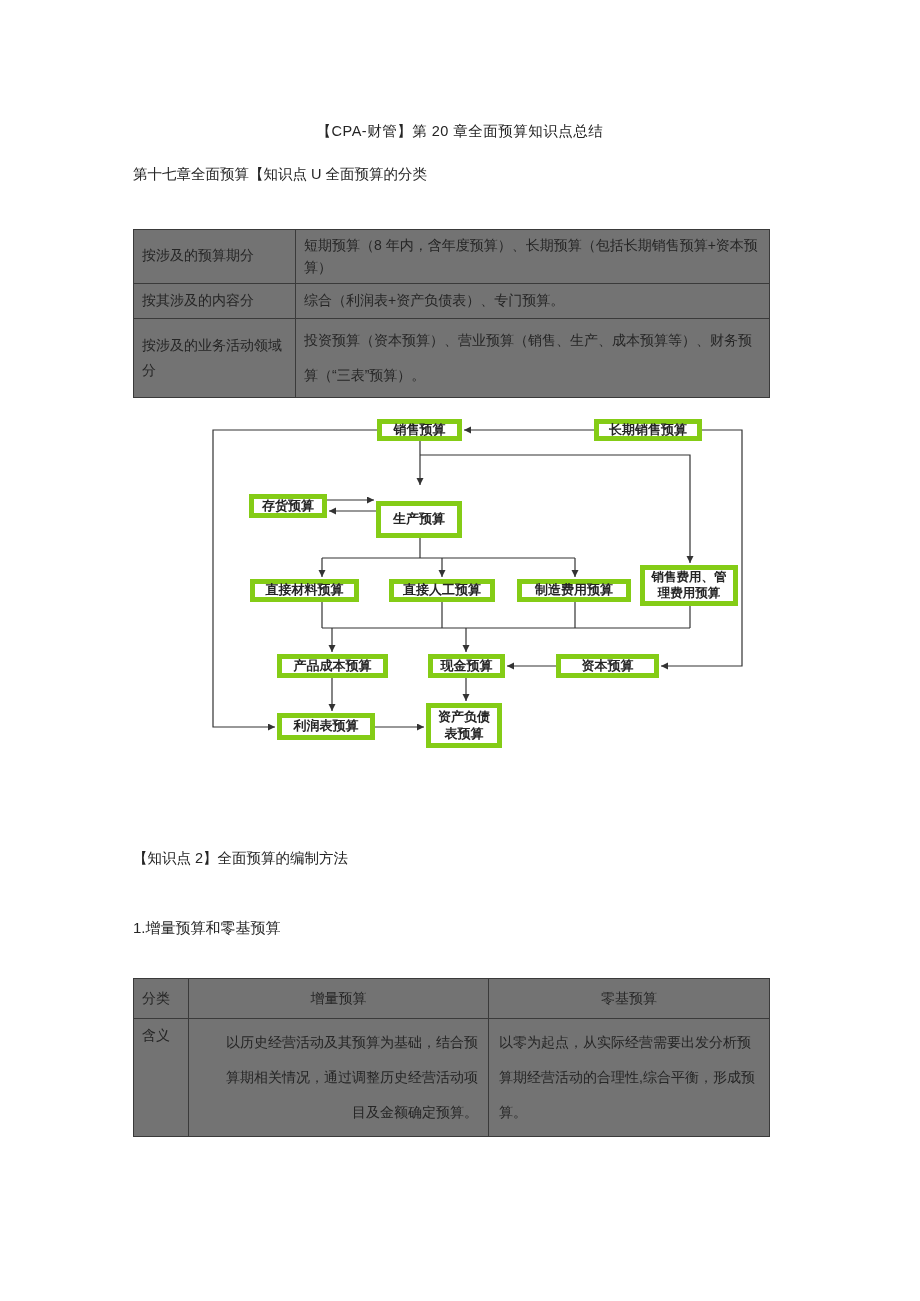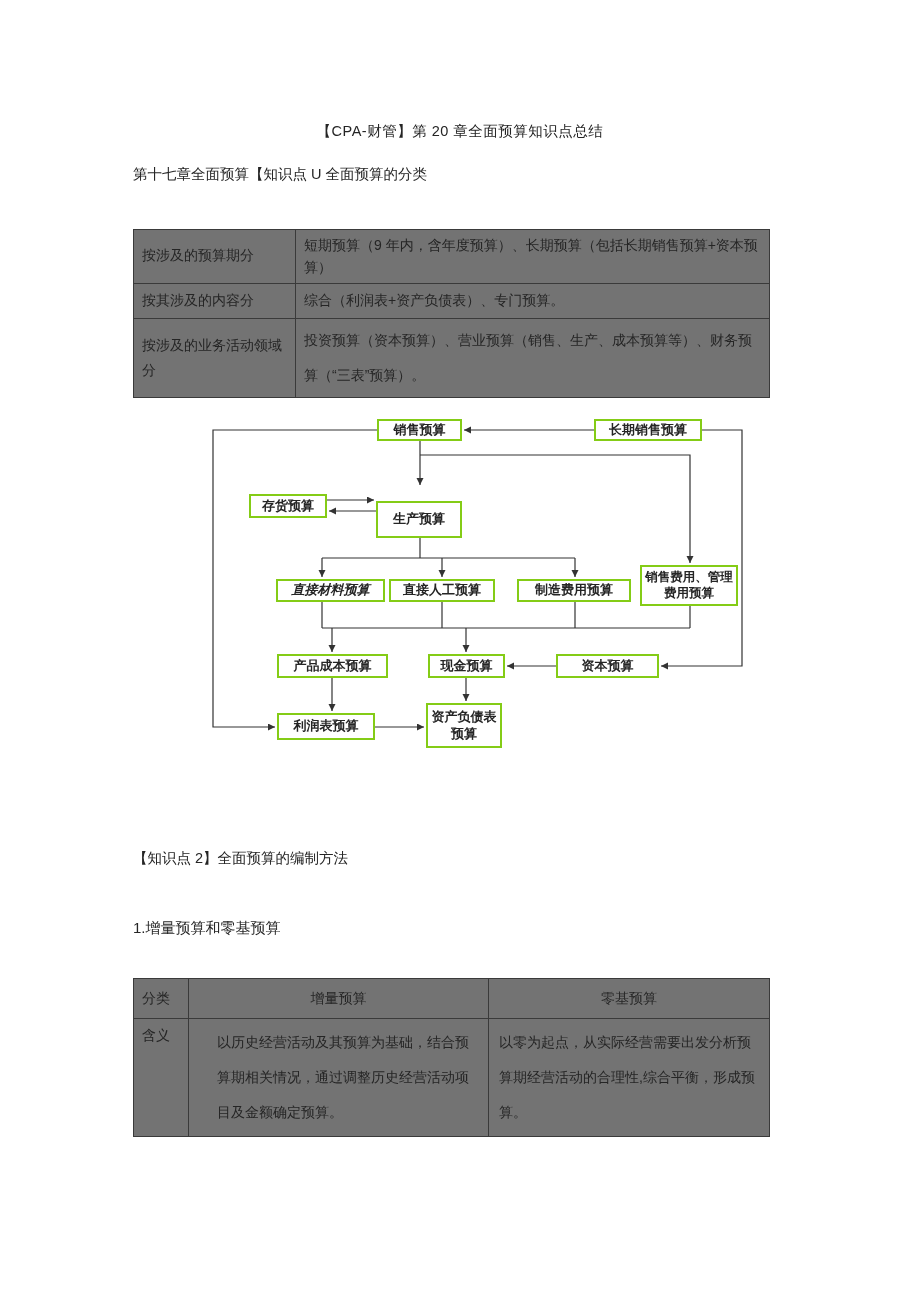--- a/index.html
+++ b/index.html
@@ -19,64 +19,64 @@
   #table1 .c-label { width:162px; }
   #table1 .r1 td { height:47px; }
   #table1 .r2 td { height:35px; }
   #table1 .r3 td { height:77px; }
   #table1 .r1 .content { line-height:1.6; }
   #table1 .r3 .content { line-height:2.5; }
   #table1 .r3 .c-label { line-height:1.8; }
 
   
   .flow-arrows { position:absolute; top:0; left:0; width:920px; height:1301px; pointer-events:none; }
-  .fbox { position:absolute; border:2px solid #84cc16; background:#fff; display:flex; align-items:center; justify-content:center;
+  .fbox { position:absolute; border:5px solid #84cc16; background:#fff; display:flex; align-items:center; justify-content:center;
           font-size:13px; font-weight:bold; text-align:center; line-height:1.25; padding:1px 2px; word-break:break-all; }
   #fb-sales      { left:377px; top:419px; width:85px;  height:22px; }
   #fb-longterm   { left:594px; top:419px; width:108px; height:22px; }
   #fb-inventory  { left:249px; top:494px; width:78px;  height:24px; }
   #fb-production { left:376px; top:501px; width:86px;  height:37px; }
-  #fb-materials  { left:276px; top:579px; width:109px; height:23px;font-style:italic; }
+  #fb-materials  { left:250px; top:579px; width:109px; height:23px; }
   #fb-labor      { left:389px; top:579px; width:106px; height:23px; }
   #fb-overhead   { left:517px; top:579px; width:114px; height:23px; }
   #fb-selladmin  { left:640px; top:565px; width:98px;  height:41px; font-size:12.5px; }
   #fb-prodcost   { left:277px; top:654px; width:111px; height:24px; }
   #fb-cash       { left:428px; top:654px; width:77px;  height:24px; }
   #fb-capital    { left:556px; top:654px; width:103px; height:24px; }
   #fb-income     { left:277px; top:713px; width:98px;  height:27px; }
   #fb-balance    { left:426px; top:703px; width:76px;  height:45px; }
 
   #table2 { position:absolute; top:978px; left:133px; width:636px; }
   #table2 .c1 { width:55px; }
   #table2 .c2 { width:300px; }
   #table2 .c3 { width:281px; }
   #table2 .hdr td { height:40px; }
   #table2 .hdr .c2, #table2 .hdr .c3 { text-align:center; }
   #table2 .body td { height:118px; }
   #table2 .body .c1 { vertical-align:top; padding-top:8px; }
-  #table2 .body .c2 { vertical-align:middle; line-height:2.5; padding-left:28px; padding-right:10px; }
+  #table2 .body .c2 { vertical-align:middle; line-height:2.5; padding-left:28px; padding-right:10px;text-align:right; }
   #table2 .body .c3 { vertical-align:top; line-height:2.5; padding-top:6px; padding-left:10px; }
 </style>
 </head>
 <body>
 
 <div class="page">
 
   <div class="doc-title">【CPA-财管】第 20 章全面预算知识点总结</div>
   <div class="h-sec1">第十七章全面预算【知识点 U 全面预算的分类</div>
 
   <table class="tbl" id="table1">
     <colgroup>
         <col style="width:162px">
         <col style="width:474px">
       </colgroup>
     <tbody>
         <tr class="r1">
       <td class="c-label">按涉及的预算期分</td>
-      <td class="content">短期预算（9 年内，含年度预算）、长期预算（包括长期销售预算+资本预算）</td>
+      <td class="content">短期预算（8 年内，含年度预算）、长期预算（包括长期销售预算+资本预算）</td>
     </tr>
     <tr class="r2">
       <td class="c-label">按其涉及的内容分</td>
       <td class="content">综合（利润表+资产负债表）、专门预算。</td>
     </tr>
     <tr class="r3">
       <td class="c-label">按涉及的业务活动领域分</td>
       <td class="content">投资预算（资本预算）、营业预算（销售、生产、成本预算等）、财务预算（“三表”预算）。</td>
     </tr>
   </tbody>

